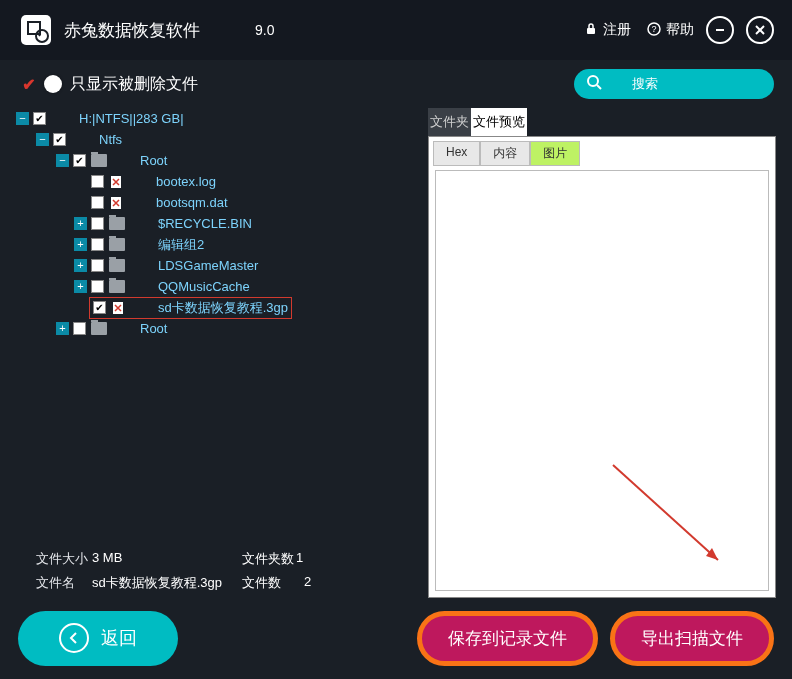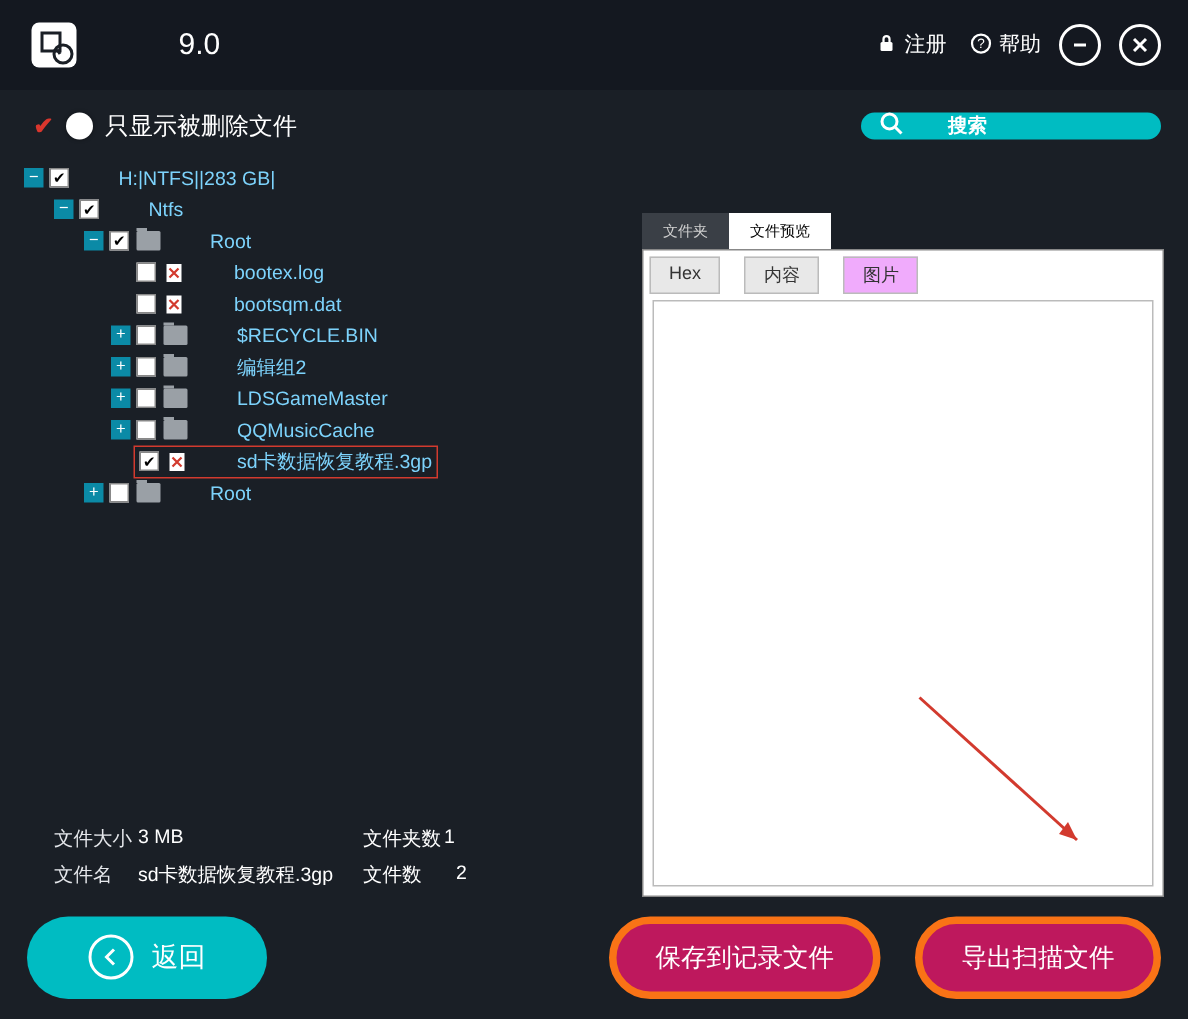--- a/index.html
+++ b/index.html
@@ -16,21 +16,21 @@
   display: flex;
   align-items: center;
   padding: 0 18px;
   background: #141820;
 }
 .app-logo {
   width: 36px; height: 36px;
   margin-right: 10px;
 }
 .app-title { font-size: 17px; font-weight: 500; }
-.app-version { font-size: 20px; margin-left: 55px; }
+.app-version { font-size: 14px; margin-left: 55px; }
 .titlebar-spacer { flex: 1; }
 .titlebar-btn {
   display: flex; align-items: flex-end;
   margin-left: 16px; font-size: 14px;
   cursor: pointer;
 }
 .titlebar-btn .ic { margin-right: 5px; }
 .circ-btn {
   width: 28px; height: 28px;
   border: 2px solid #fff; border-radius: 50%;
@@ -51,27 +51,26 @@
   display: flex; align-items: center; justify-content: center;
   color: #d9362d; font-weight: bold;
 }
 .switch-knob {
   width: 18px; height: 18px; border-radius: 50%;
   background: #fff; margin: 0 8px 0 4px;
   box-shadow: 0 0 3px rgba(0,0,0,.4);
 }
 .search-box {
   margin-left: auto;
-  width: 200px; height: 18px;
+  width: 200px; height: 30px;
   background: #00bcc2;
   border-radius: 15px;
   display: flex; align-items: center;
   padding: 0 12px;
   cursor: text;
-  font-weight: bold;
 }
 .search-box .ic { margin-right: 30px; }
 .search-ph { color: #fff; font-size: 13px; }
 .main {
   display: flex;
   height: 490px;
   padding: 0 16px;
   gap: 12px;
 }
 .left {
@@ -139,67 +138,66 @@
 .stats-val { width: 150px; }
 .stats-label2 { width: 54px; }
 .right {
   flex: 1;
   display: flex; flex-direction: column;
 }
 .tabs {
   display: flex;
 }
 .tab {
-  padding: 5px 14px;
-  font-size: 10px;
+  padding: 5px 2px;
+  font-size: 13px;
   background: #3a3f46;
   color: #d0d0d0;
   cursor: pointer;
-  margin-top: 34px;
 }
 .tab.active {
   background: #fff; color: #000;
 }
 .preview-panel {
   flex: 1;
   background: #fff;
   border: 1px solid #888;
   display: flex; flex-direction: column;
 }
 .subtabs {
   display: flex;
   padding: 4px;
-  gap: 16px;
+  gap: 0;
 }
 .subtab {
   padding: 3px 12px;
   font-size: 12px;
   color: #333;
   background: #e8e8e8;
   border: 1px solid #bbb;
   cursor: pointer;
 }
-.subtab.active { background: #f0abfc; }
+.subtab.active { background: #bef264; }
 .preview-area {
   flex: 1;
   margin: 0 6px 6px 6px;
   border: 1px solid #bbb;
   background: #fff;
   position: relative;
 }
 .arrow-annot {
   position: absolute;
   bottom: 10px; right: 30px;
   pointer-events: none;
 }
 .bottom {
   height: 80px;
   display: flex; align-items: center;
   padding: 0 18px;
-  gap: 23px;
+  gap: 12px;
 }
 .back-btn {
   width: 160px; height: 55px;
   background: #00bcc2;
   border-radius: 28px;
   display: flex; align-items: center; justify-content: center;
   gap: 12px; cursor: pointer;
   font-size: 18px;
 }
 .back-circle {
@@ -223,20 +221,21 @@
 
 <div class="titlebar">
   <div class="app-logo">
     <svg viewBox="0 0 36 36">
         <rect x="3" y="3" width="30" height="30" rx="5" fill="#fff"></rect>
         <path d="M10 10 h12 v12 h-12 z" fill="none" stroke="#1a1f26" stroke-width="2"></path>
         <circle cx="24" cy="24" r="6" fill="none" stroke="#1a1f26" stroke-width="2"></circle>
         <path d="M22 24 l-2 -3" stroke="#1a1f26" stroke-width="2"></path>
       </svg>
   </div>
+  <div class="app-title">赤兔数据恢复软件</div>
   <div class="app-version">9.0</div>
   <div class="titlebar-spacer"></div>
   <div class="titlebar-btn">
     <span class="ic">
       <svg width="14" height="14" viewBox="0 0 14 14">
           <rect x="3" y="6" width="8" height="6" rx="1" fill="#fff"></rect>
           <path d="M5 6 V4 a2 2 0 0 1 4 0 V6" fill="none" stroke="#fff" stroke-width="1.5"></path>
         </svg>
     </span>
     <span>注册</span>

